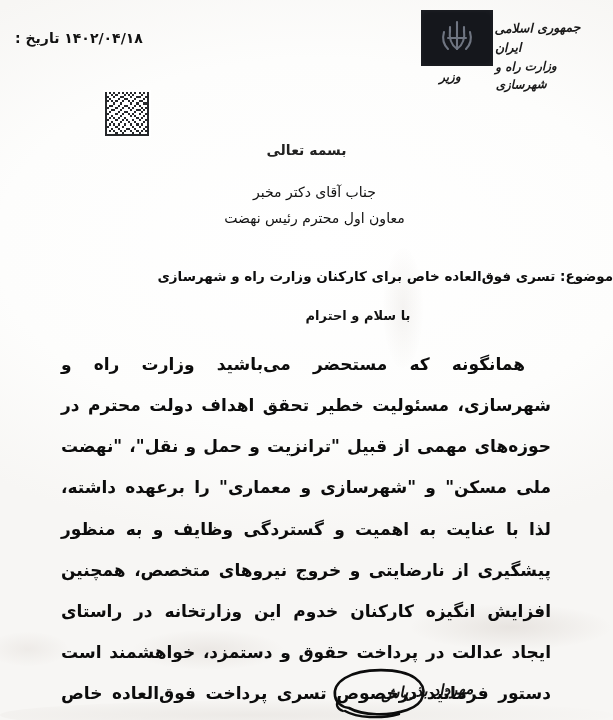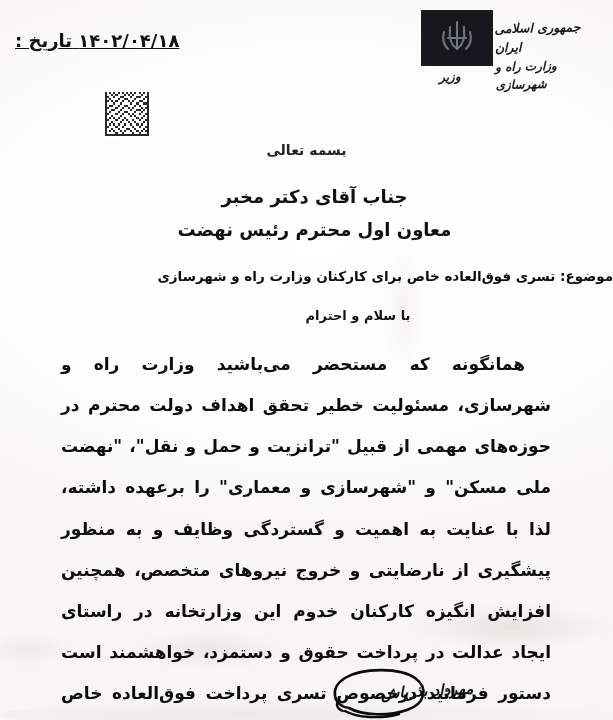--- a/index.html
+++ b/index.html
@@ -101,27 +101,26 @@
   
   .meta {
     position: absolute;
     top: 30px;
     right: 423px;
     width: 175px;
     text-align: left;
     direction: rtl;
   }
   .meta-row {
-    font-size: 18px;
+    font-size: 14px;
     font-weight: 700;
     color: #121212;
     margin-bottom: 16px;
     letter-spacing: 0.1px;
     white-space: nowrap;
-    text-decoration: underline;
   }
   .meta-label { }
   .meta-value { }
   .qr-wrap {
     position: absolute;
     top: 90px;
     right: 462px;
     width: 44px;
     height: 44px;
     padding: 2px;
@@ -150,22 +149,22 @@
   .addressee {
     position: absolute;
     top: 180px;
     right: 0;
     width: 613px;
     padding-left: 0;
     padding-right: 0;
     text-align: center;
   }
   .addressee div {
-    font-size: 18px;
-    font-weight: 700;
+    font-size: 14px;
+    font-weight: 400;
     color: #101010;
     line-height: 1.85;
     letter-spacing: -0.1px;
     margin-left: 16px;
   }
   .subject {
     position: absolute;
     top: 268px;
     right: 0;
     width: 569px;

